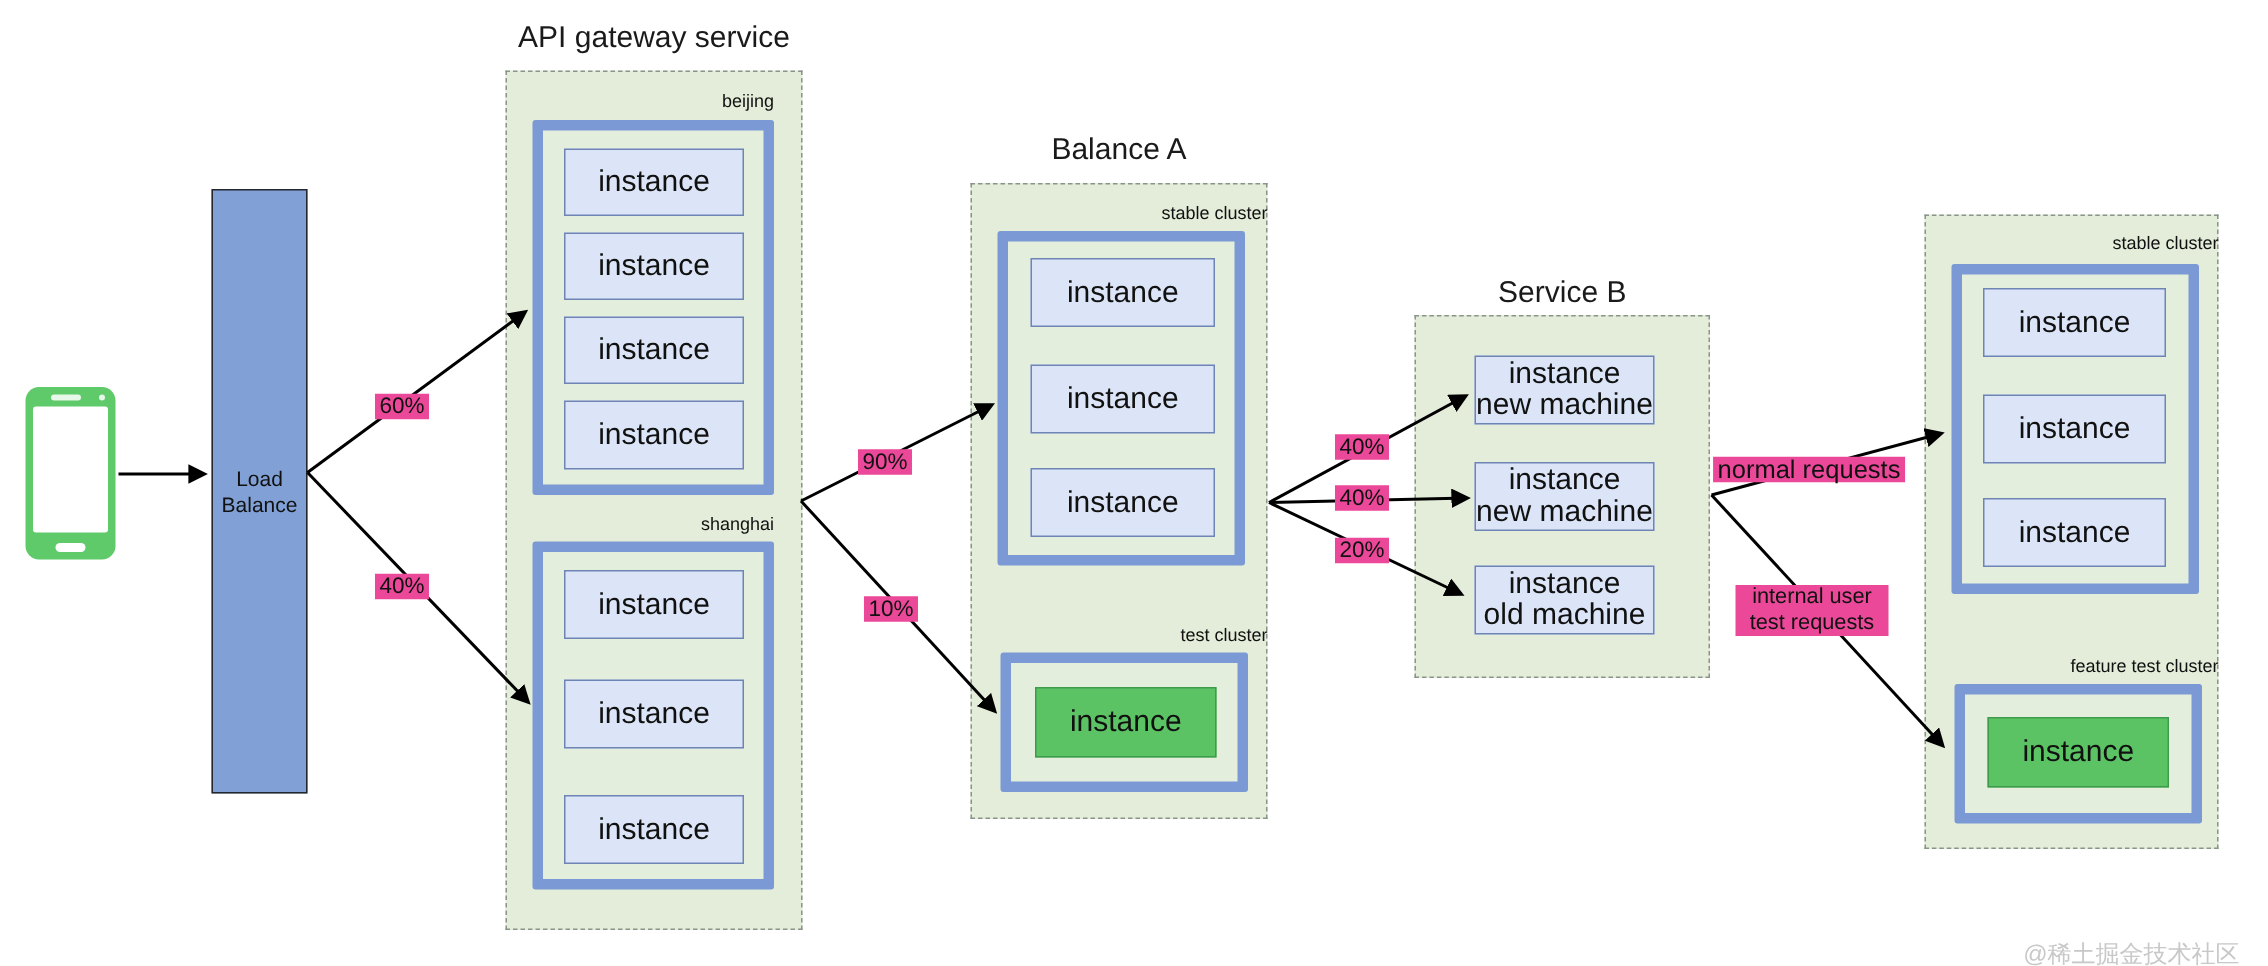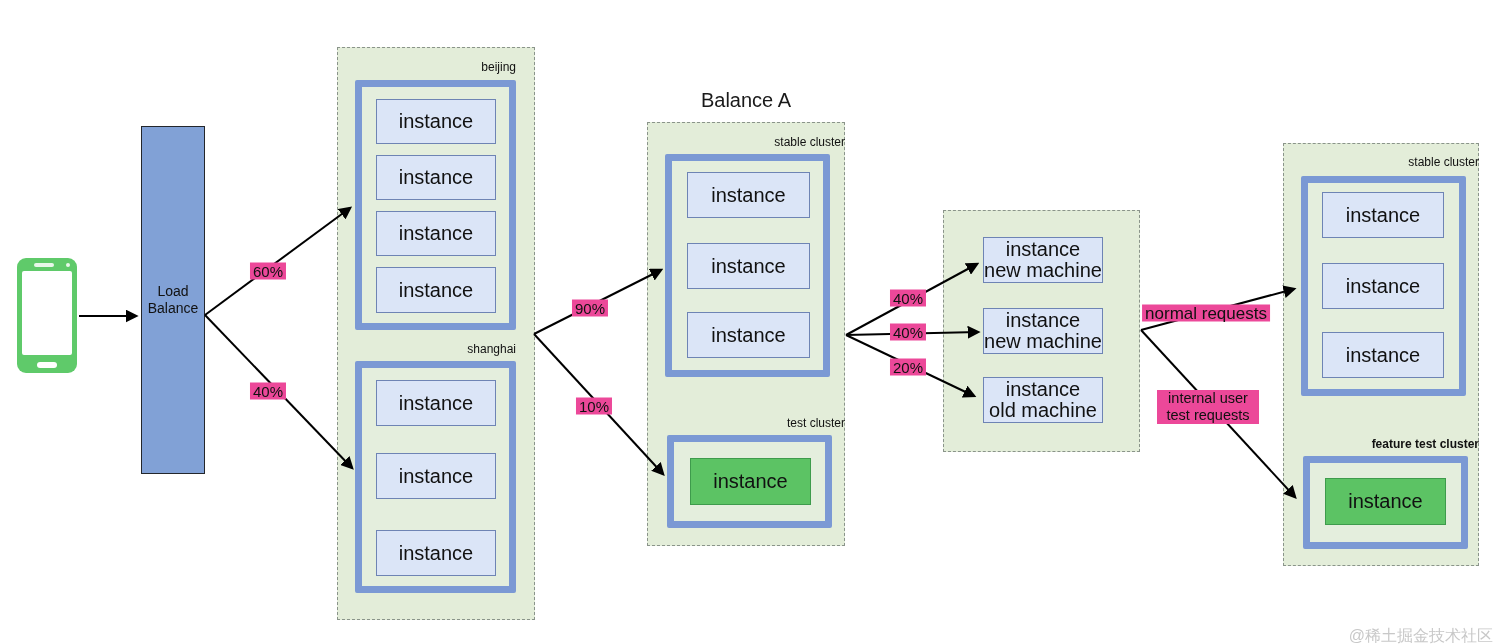--- a/index.html
+++ b/index.html
@@ -53,21 +53,21 @@
   }
   .sublabel{
     position:absolute;
     text-align:right;
     font-size:12px;
     color:#111;
     z-index:4;
   }
   .lb-box{
     position:absolute;
-    left:141px;top:126px;width:64px;height:348px;
+    left:141px;top:126px;width:64px;height:403px;
     background:#81a1d6;
     border:1.5px solid #23262b;
     box-sizing:border-box;
     display:flex;align-items:center;justify-content:center;
     text-align:center;
     font-size:14px;line-height:17px;
     z-index:2;
   }
   .lb-box .lb-text{width:56px;}
   
@@ -134,20 +134,21 @@
     <div class="speaker"></div>
     <div class="camera"></div>
     <div class="screen"></div>
     <div class="home"></div>
   </div>
 
   <div class="lb-box">
     <div class="lb-text">Load Balance</div>
   </div>
 
+  <div class="title" style="left:337px;top:14px;width:198px;">API gateway service</div>
   <div class="container" style="left:337px;top:47px;width:198px;height:573px;"></div>
 
   <div class="sublabel" style="left:355px;top:60px;width:161px;">beijing</div>
   <div class="cluster" style="left:355px;top:80px;width:161px;height:250px;"></div>
   <div class="instance" style="left:376px;top:99px;width:120px;height:45px;">instance</div>
   <div class="instance" style="left:376px;top:155px;width:120px;height:45px;">instance</div>
   <div class="instance" style="left:376px;top:211px;width:120px;height:45px;">instance</div>
   <div class="instance" style="left:376px;top:267px;width:120px;height:46px;">instance</div>
 
   <div class="sublabel" style="left:355px;top:342px;width:161px;">shanghai</div>
@@ -162,37 +163,38 @@
   <div class="sublabel" style="left:647px;top:135px;width:198px;">stable cluster</div>
   <div class="cluster" style="left:665px;top:154px;width:165px;height:223px;"></div>
   <div class="instance" style="left:687px;top:172px;width:123px;height:46px;">instance</div>
   <div class="instance" style="left:687px;top:243px;width:123px;height:46px;">instance</div>
   <div class="instance" style="left:687px;top:312px;width:123px;height:46px;">instance</div>
 
   <div class="sublabel" style="left:647px;top:416px;width:198px;">test cluster</div>
   <div class="cluster" style="left:667px;top:435px;width:165px;height:93px;"></div>
   <div class="instance instance--green" style="left:690px;top:458px;width:121px;height:47px;">instance</div>
 
+  <div class="title" style="left:943px;top:184px;width:197px;">Service B</div>
   <div class="container" style="left:943px;top:210px;width:197px;height:242px;"></div>
   <div class="instance" style="left:983px;top:237px;width:120px;height:46px;">instance
 new machine</div>
   <div class="instance" style="left:983px;top:308px;width:120px;height:46px;">instance
 new machine</div>
   <div class="instance" style="left:983px;top:377px;width:120px;height:46px;">instance
 old machine</div>
 
   <div class="container" style="left:1283px;top:143px;width:196px;height:423px;"></div>
 
   <div class="sublabel" style="left:1283px;top:155px;width:196px;">stable cluster</div>
   <div class="cluster" style="left:1301px;top:176px;width:165px;height:220px;"></div>
   <div class="instance" style="left:1322px;top:192px;width:122px;height:46px;">instance</div>
   <div class="instance" style="left:1322px;top:263px;width:122px;height:46px;">instance</div>
   <div class="instance" style="left:1322px;top:332px;width:122px;height:46px;">instance</div>
 
-  <div class="sublabel" style="left:1283px;top:437px;width:196px;font-weight:bold;">feature test cluster</div>
+  <div class="sublabel" style="left:1283px;top:437px;width:196px;">feature test cluster</div>
   <div class="cluster" style="left:1303px;top:456px;width:165px;height:93px;"></div>
   <div class="instance instance--green" style="left:1325px;top:478px;width:121px;height:47px;">instance</div>
 
   <svg class="arrows" viewBox="0 0 1512 644" xmlns="http://www.w3.org/2000/svg">
     <defs>
       <marker id="ah" viewBox="0 0 10 10" refX="8" refY="5" markerWidth="6.5" markerHeight="6.5" orient="auto-start-reverse">
         <path d="M0,0 L10,5 L0,10 z" fill="#000"></path>
       </marker>
     </defs>
     <g stroke="#000" stroke-width="2" fill="none">

